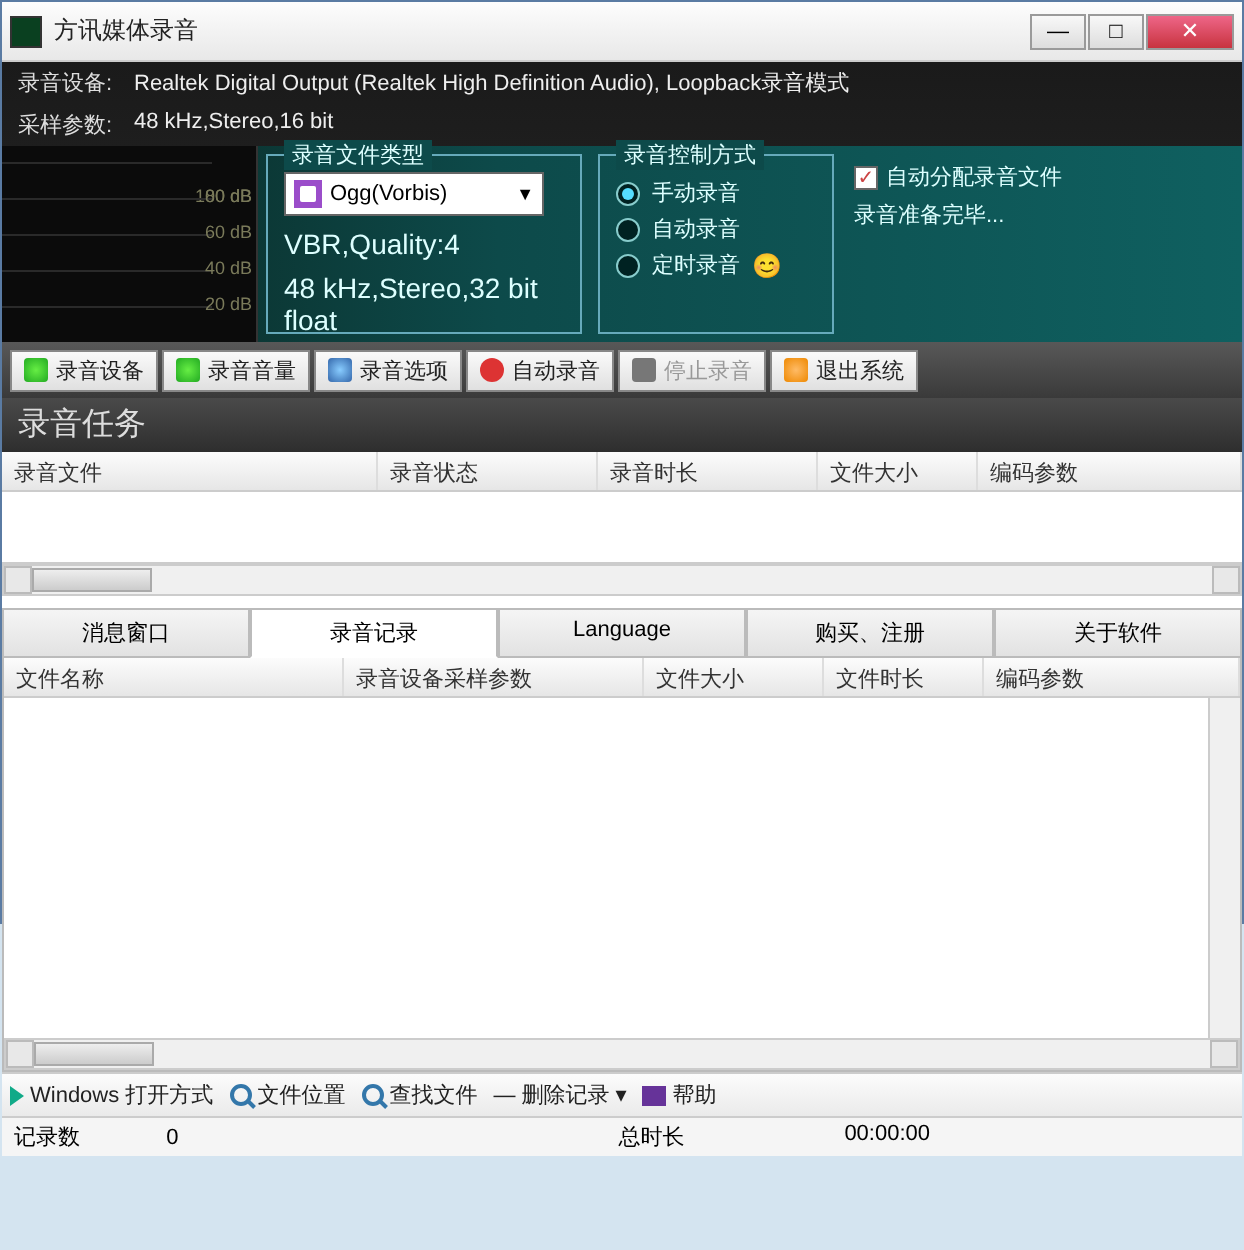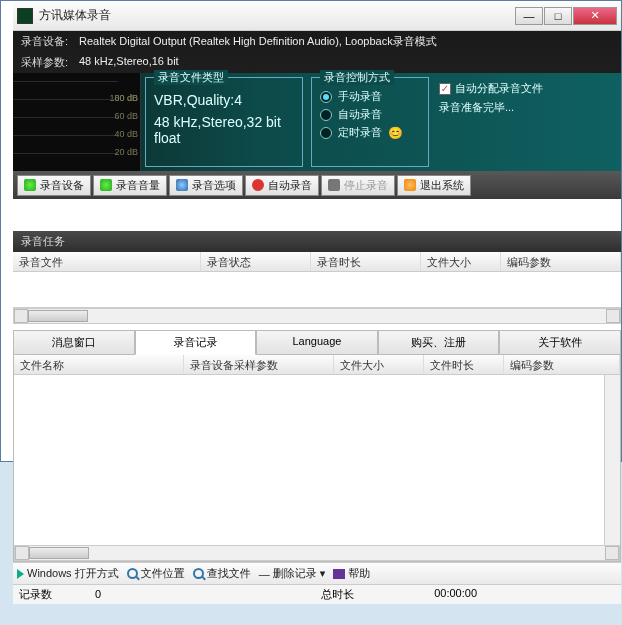--- a/index.html
+++ b/index.html
@@ -1,18 +1,18 @@
 <!DOCTYPE html>
 <html><head>
 <meta charset="utf-8">
 <style>
 * { margin: 0; padding: 0; box-sizing: border-box; font-family: "Microsoft YaHei", Tahoma, Arial, sans-serif; }
 body { background: #d4e4f0; width: 622px; height: 625px; overflow: hidden; }
 
-.window { width: 622px; height: 462px; background: #fff; border: 1px solid #5a7ba3; position: relative; padding-left: 12px; }
+.window { width: 622px; height: 462px; background: #fff; border: 1px solid #5a7ba3; position: relative; }
 
 .titlebar { height: 30px; background: linear-gradient(#fdfdfd,#e8e8e8); border-bottom: 1px solid #ccc; display: flex; align-items: center; padding: 0 4px; }
 .titlebar-icon { width: 16px; height: 16px; background: #0a4020; border: 1px solid #333; margin-right: 6px; }
 .titlebar-text { font-size: 12px; color: #222; flex: 1; }
 .winbtns { display: flex; gap: 1px; }
 .winbtn { width: 28px; height: 18px; background: linear-gradient(#f8f8f8,#ddd); border: 1px solid #9a9a9a; display: flex; align-items: center; justify-content: center; font-size: 11px; cursor: pointer; }
 .winbtn.close { width: 44px; background: linear-gradient(#e68,#c8333f); color: #fff; }
 
 .dark-panel { background: linear-gradient(180deg,#1a1a1a,#2a2a2a); color: #fff; font-size: 11px; }
 .info-row { padding: 3px 8px; display: flex; }
@@ -48,21 +48,21 @@
 .toolbar { height: 28px; background: linear-gradient(#585858,#3a3a3a); display: flex; align-items: center; padding: 0 4px; gap: 2px; }
 .toolbtn { display: flex; align-items: center; gap: 4px; padding: 2px 6px; background: linear-gradient(#fafafa,#e0e0e0); border: 1px solid #888; font-size: 11px; color: #222; cursor: pointer; }
 .toolbtn.disabled { color: #999; }
 .ticon { width: 12px; height: 12px; border-radius: 2px; }
 .ti-green { background: radial-gradient(#6e4,#2a2); }
 .ti-blue { background: radial-gradient(#8cf,#36a); }
 .ti-red { background: #d33; border-radius: 50%; }
 .ti-stop { background: #777; }
 .ti-orange { background: radial-gradient(#fb6,#e80); }
 
-.tasks-header { background: linear-gradient(#4a4a4a,#2e2e2e); color: #ddd; font-size: 11px; padding: 3px 8px; margin-top: 32px; }
+.tasks-header { background: linear-gradient(#4a4a4a,#2e2e2e); color: #ddd; font-size: 16px; padding: 3px 8px; }
 .col-header { height: 20px; background: linear-gradient(#fcfcfc,#e6e6e6); border-bottom: 1px solid #ccc; display: flex; font-size: 11px; color: #333; }
 .col-header span { padding: 3px 6px; border-right: 1px solid #ddd; }
 .scroll-strip { height: 16px; background: #f0f0f0; border: 1px solid #ccc; position: relative; }
 .scroll-strip .thumb { position: absolute; left: 14px; width: 60px; top: 1px; bottom: 1px; background: linear-gradient(#eee,#ccc); border: 1px solid #aaa; }
 .scroll-strip .abtn { position: absolute; width: 14px; top: 0; bottom: 0; background: #e8e8e8; border: 1px solid #bbb; }
 .scroll-strip .abtn.r { right: 0; }
 
 .tabs { display: flex; margin-top: 6px; }
 .tab { flex: 1; text-align: center; padding: 4px; font-size: 11px; background: linear-gradient(#f5f5f5,#e2e2e2); border: 1px solid #bbb; cursor: pointer; }
 .tab.active { background: #fff; border-bottom: 1px solid #fff; }
@@ -119,20 +119,25 @@
         <div class="meter-line" style="top:44px"></div>
           <div class="meter-lbl" style="top:38px">60 dB</div>
         <div class="meter-line" style="top:62px"></div>
           <div class="meter-lbl" style="top:56px">40 dB</div>
         <div class="meter-line" style="top:80px"></div>
           <div class="meter-lbl" style="top:74px">20 dB</div>
       </div>
 
       <div class="fieldset filetype">
         <div class="legend">录音文件类型</div>
+        <div class="combo">
+          <span class="combo-ico"></span>
+          <span>Ogg(Vorbis)</span>
+          <span class="combo-arrow">▼</span>
+        </div>
         <div class="ft-line">VBR,Quality:4</div>
         <div class="ft-line">48   kHz,Stereo,32 bit float</div>
       </div>
 
       <div class="fieldset ctrl">
         <div class="legend">录音控制方式</div>
         <div class="radio-row">
             <span class="radio checked"></span>
             <span>手动录音</span>
           </div>

